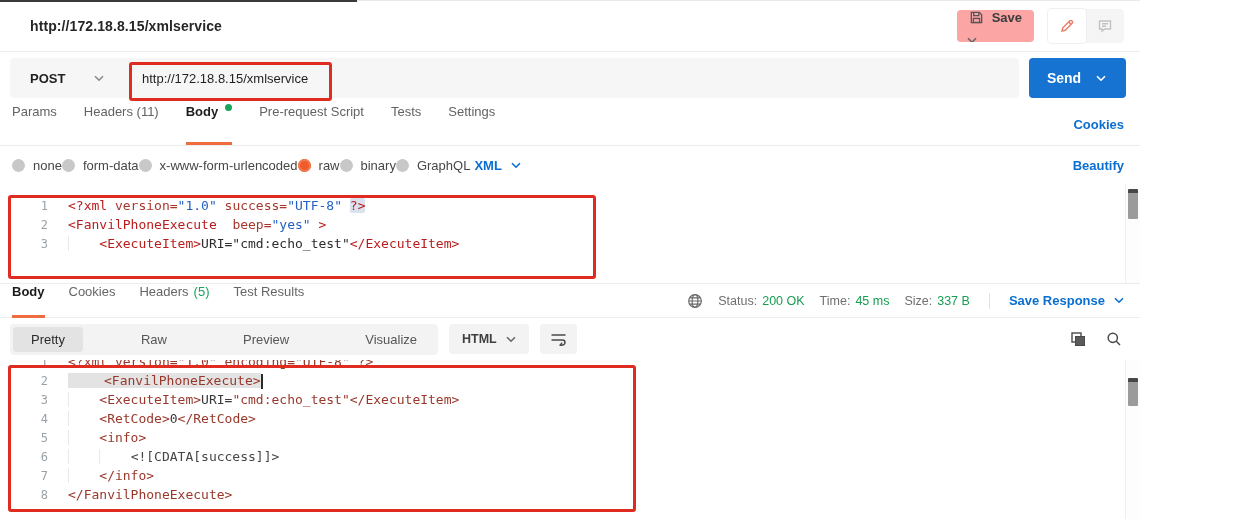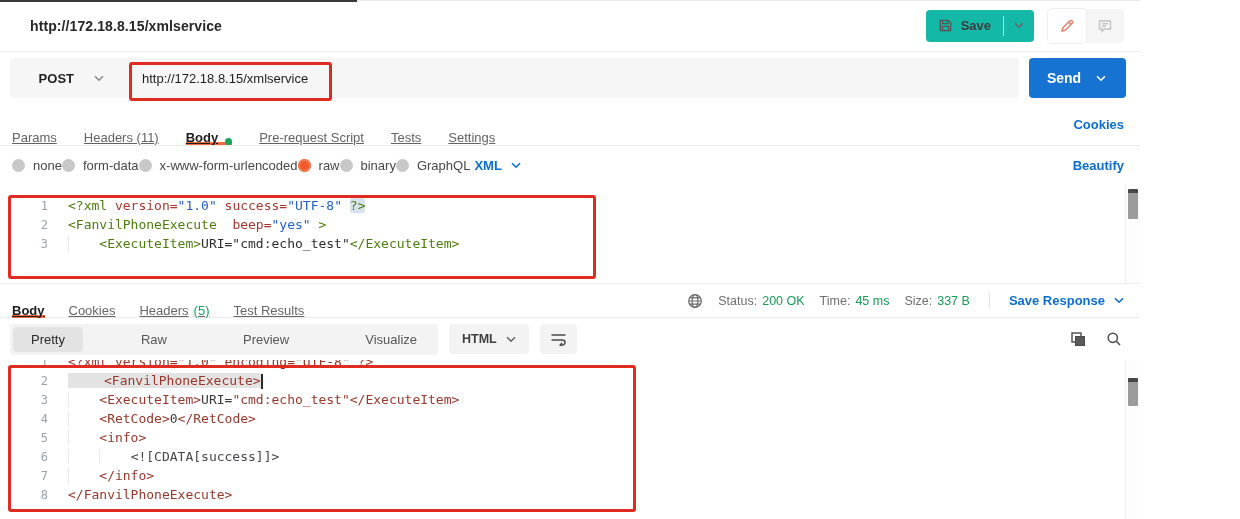--- a/index.html
+++ b/index.html
@@ -8,44 +8,44 @@
   .app { position:relative; width:1140px; height:519px; background:#fff; overflow:hidden; }
 
   
   .topline { position:absolute; top:0; left:0; right:0; height:1px; background:#e9e9e9; z-index:7; }
   .topline-dark { position:absolute; top:0; left:0; width:357px; height:2px; background:#3a3a3a; z-index:8; }
 
   
   .titlebar { height:52px; border-bottom:1px solid #ececec; display:flex; align-items:center; justify-content:space-between; padding:0 16px 0 30px; }
   .req-title { font-size:14px; font-weight:700; color:#262626; letter-spacing:.1px; }
   .title-actions { display:flex; align-items:center; gap:14px; }
-  .save-group { display:flex; align-items:stretch; background:#14b8a6; border-radius:4px; height:32px; overflow:hidden; }
+  .save-group { display:flex; align-items:stretch; background:#fca5a5; border-radius:4px; height:32px; overflow:hidden;flex-direction:column; }
   .save-main { display:flex; align-items:center; gap:8px; padding:0 12px; cursor:pointer; }
   .save-label { font-size:13px; font-weight:600; color:#3c3c3c; }
   .save-sep { width:1px; background:#e0e0e0; margin:6px 0; }
   .save-caret { display:flex; align-items:center; padding:0 10px; cursor:pointer; }
   .edit-comment-group { display:flex; align-items:center; background:#f5f5f5; border-radius:4px; height:34px; }
   .icon-btn { width:38px; height:34px; display:flex; align-items:center; justify-content:center; border-radius:4px; cursor:pointer; }
   .icon-btn.white { background:#fff; box-shadow:0 0 0 1px #efefef; }
 
   
   .request-row { height:52px; display:flex; align-items:center; gap:10px; padding:0 14px 0 10px; }
   .url-bar { flex:1; height:40px; background:#f6f6f6; border-radius:4px; display:flex; align-items:center; }
-  .method { display:flex; align-items:center; padding:0 0 0 20px; cursor:pointer;text-align:right; }
+  .method { display:flex; align-items:center; padding:0 0 0 20px; cursor:pointer; }
   .method-label { font-size:13px; font-weight:700; color:#1f1f1f; width:44px; }
   .method .chev { margin-left:20px; }
   .url-text { font-size:13px; color:#1f1f1f; padding-left:38px; }
   .send-btn { width:97px; height:40px; background:#1673d1; border:none; border-radius:4px; display:flex; align-items:stretch; cursor:pointer; padding:12px; }
   .send-label { flex:1; display:flex; align-items:center; justify-content:center; color:#fff; font-size:14px; font-weight:600; font-family:"Liberation Sans",sans-serif; }
   .send-sep { width:1px; background:rgba(255,255,255,.28); margin:9px 0; }
   .send-caret { width:26px; display:flex; align-items:center; justify-content:center; }
 
   
   .req-tabs { height:42px; border-bottom:1px solid #ececec; display:flex; align-items:center; gap:27px; padding:0 16px 0 12px; font-size:13px; color:#636363; }
-  .tab { height:100%; display:inline-flex; align-items:flex-end; gap:7px; cursor:pointer; white-space:nowrap;text-decoration:underline; }
+  .tab { height:100%; display:inline-flex; align-items:flex-start; gap:7px; cursor:pointer; white-space:nowrap; }
   .tab.active { color:#1c1c1c; font-weight:600; box-shadow:inset 0 -3px 0 #ee6c3e; }
   .dot { width:7px; height:7px; border-radius:50%; background:#17a45c; }
   .link { color:#0b6fd1; font-weight:600; font-size:13px; cursor:pointer; }
   .push-right { margin-left:auto; }
 
   
   .body-modes { height:38px; display:flex; align-items:center; padding:0 16px 0 12px; font-size:13px; color:#474747; }
   .radio { display:flex; align-items:center; gap:8px; cursor:pointer; }
   .radio .rdot { width:13px; height:13px; border-radius:50%; background:#c8c8c8; }
   .radio.selected .rdot { background:#ef5b2b; box-shadow:inset 0 0 0 2px #f07a50; }
@@ -53,21 +53,21 @@
 
   
   .editor { position:relative; background:#fff; }
   .request-editor { height:100px; border-bottom:1px solid #ececec; padding-top:12px; }
   .response-editor { height:159px; overflow:hidden; }
   .response-editor .code { margin-top:-8px; }
   .code { font-family:"DejaVu Sans Mono", "Liberation Mono", monospace; font-size:13px; }
   .code-line { height:19px; line-height:19px; white-space:pre; }
   .ln { display:inline-block; width:68px; padding-right:20px; text-align:right; color:#9aa2a9; font-size:12px; }
   .tok { white-space:pre; }
-  .tok.tag  { color:#4d7c0f;margin-top:16px; }
+  .tok.tag  { color:#b91c1c;margin-top:16px; }
   .tok.attr { color:#a8372e; }
   .tok.str  { color:#2561c4; }
   .tok.txt  { color:#2d2d2d; }
   .tok.pl   { color:#2d2d2d; }
   .tok.hl   { background:#d9e2ee; border-radius:2px; }
   .tok.rtag { color:#99372b; }
   .tok.rtxt { color:#3a3a3a; }
   .tok.rstr { color:#99372b; }
   .tok.rcdata { color:#46464a; }
   .tok.sel  { background:#e3e3e3;padding-left:36px; }

